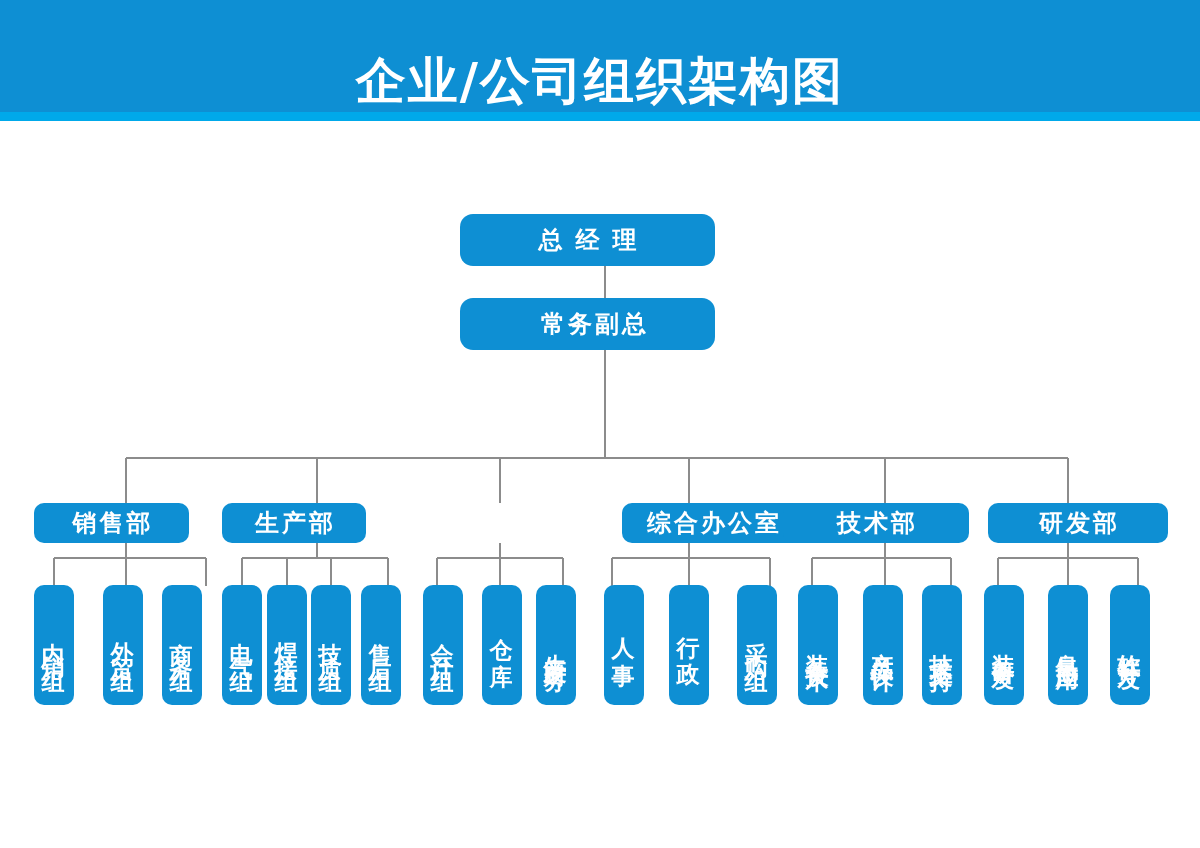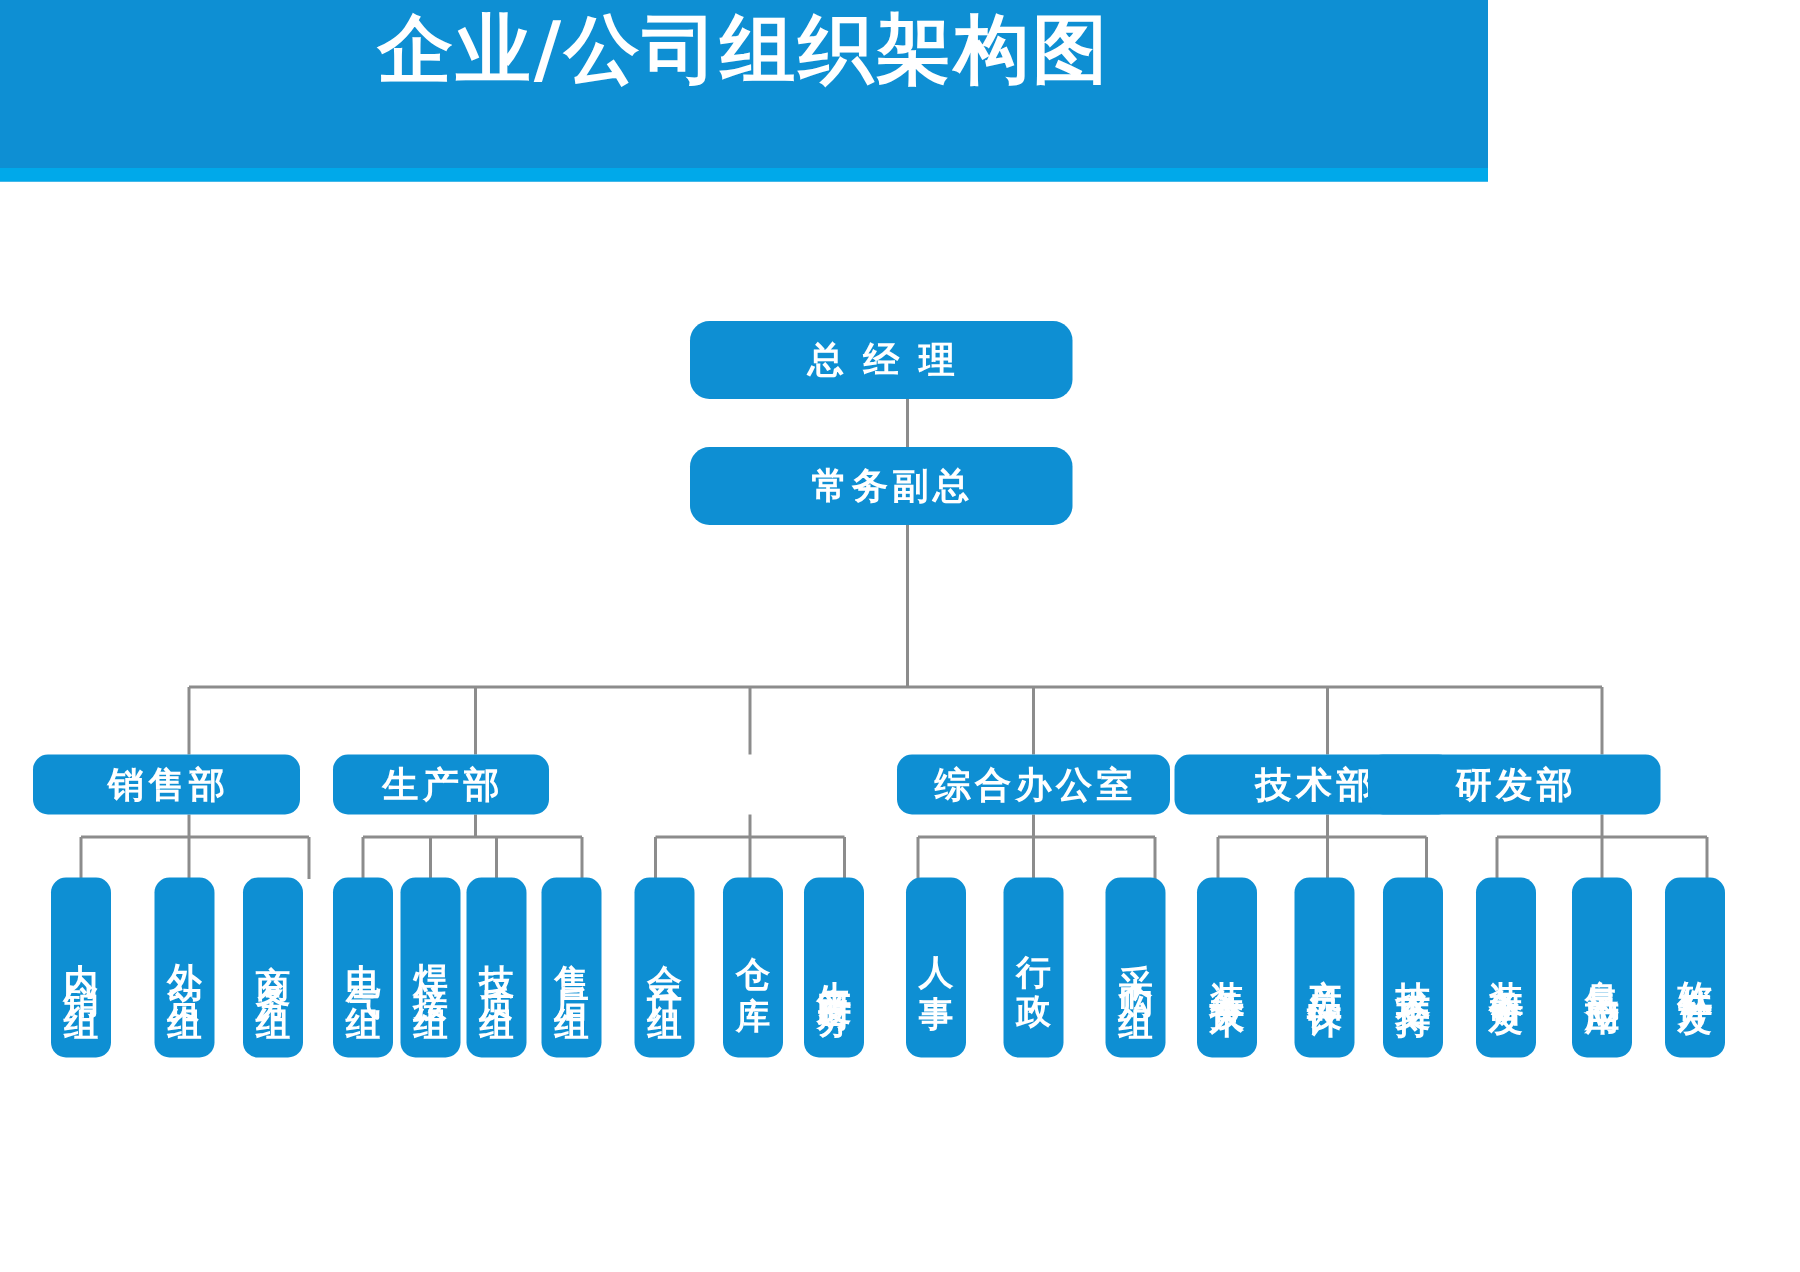--- a/index.html
+++ b/index.html
@@ -4,22 +4,22 @@
 <style>
   :root{
     --primary:#0E8FD3;
     --accent_strip:#00A9EA;
     --connector:#8C8C8C;
     --text_on_primary:#FFFFFF;
   }
   *{box-sizing:border-box;margin:0;padding:0;}
   html,body{width:1200px;height:848px;background:#FFFFFF;overflow:hidden;
     font-family:"DejaVu Sans","Liberation Sans",sans-serif;}
-  .banner{position:absolute;left:0;top:0;width:992px;height:121px;
-    background:var(--primary);display:flex;align-items:flex-start;justify-content:center;}
+  .banner{position:absolute;left:0;top:0;width:1200px;height:121px;
+    background:var(--primary);display:flex;align-items:flex-end;justify-content:center;}
   .banner-strip{position:absolute;left:0;bottom:0;width:100%;height:9px;
     background:var(--accent_strip);}
   .banner h1{color:var(--text_on_primary);font-size:50px;font-weight:bold;
     letter-spacing:2px;margin-bottom:6px;}
   .canvas{position:absolute;left:0;top:121px;width:1200px;height:727px;}
   .canvas svg{position:absolute;left:0;top:0;}
   .node{position:absolute;background:var(--primary);color:var(--text_on_primary);
     font-weight:bold;display:flex;align-items:center;justify-content:center;
     text-align:center;}
   .lvl{left:460px;width:255px;height:52px;border-radius:13px;font-size:24px;}
@@ -88,25 +88,25 @@
       <line x1="951" y1="437" x2="951" y2="465"></line>
       <line x1="998" y1="437" x2="998" y2="465"></line>
       <line x1="1068" y1="437" x2="1068" y2="465"></line>
       <line x1="1138" y1="437" x2="1138" y2="465"></line>
     </g>
   </svg>
 
   <div class="node lvl lvl1">总经理</div>
   <div class="node lvl lvl2">常务副总</div>
 
-  <div class="node dept" style="left:22px;width:178px">销售部</div>
+  <div class="node dept" style="left:34px;width:155px">销售部</div>
   <div class="node dept" style="left:222px;width:144px">生产部</div>
-  <div class="node dept" style="left:598px;width:182px">综合办公室</div>
+  <div class="node dept" style="left:622px;width:182px">综合办公室</div>
   <div class="node dept" style="left:783px;width:186px">技术部</div>
-  <div class="node dept" style="left:912px;width:195px">研发部</div>
+  <div class="node dept" style="left:988px;width:180px">研发部</div>
 
   <div class="node vbox" style="left: 34px; letter-spacing: 14px;">内销组</div>
   <div class="node vbox" style="left: 103px; letter-spacing: 14px;">外贸组</div>
   <div class="node vbox" style="left: 162px; letter-spacing: 14px;">商务组</div>
 
   <div class="node vbox" style="left: 222px; letter-spacing: 14px;">电气组</div>
   <div class="node vbox" style="left: 267px; letter-spacing: 14px;">焊接组</div>
   <div class="node vbox" style="left: 311px; letter-spacing: 14px;">技质组</div>
   <div class="node vbox" style="left: 361px; letter-spacing: 14px;">售后组</div>
 

